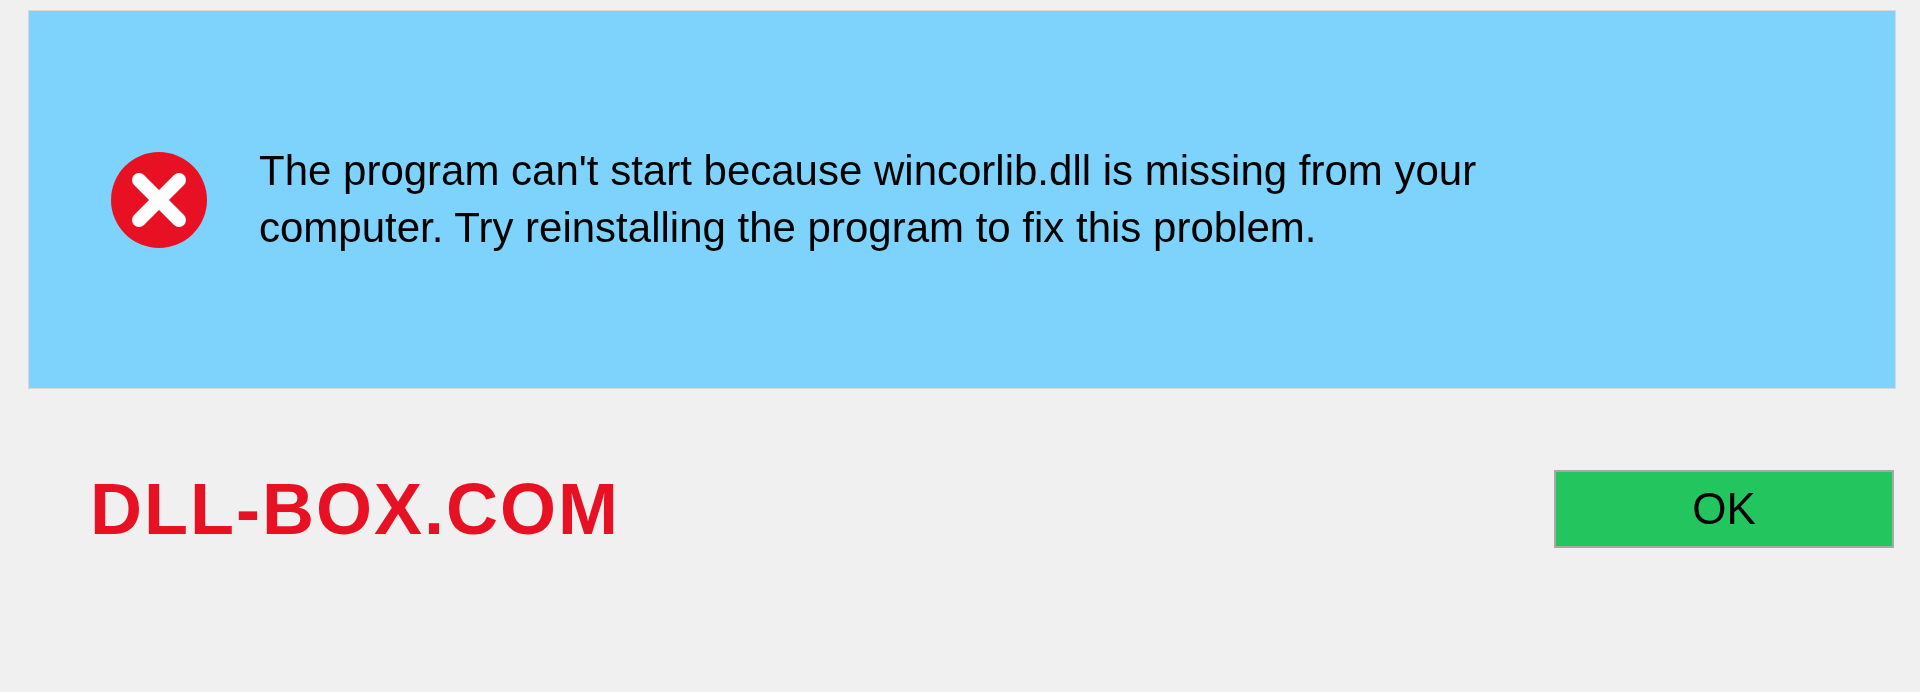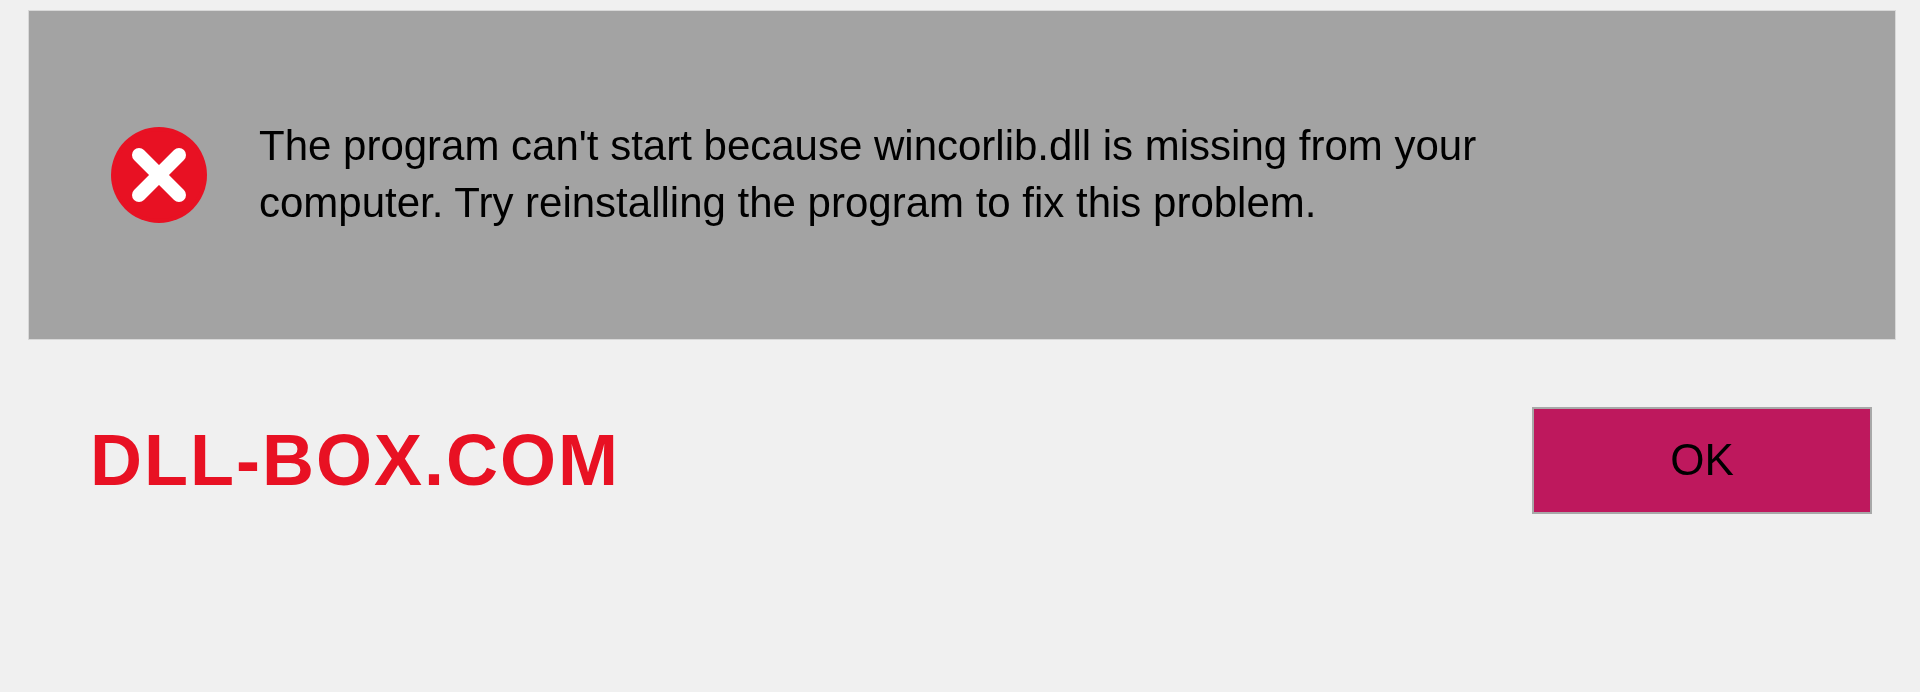--- a/index.html
+++ b/index.html
@@ -45,23 +45,23 @@
       align-items: center;
       justify-content: center;
       cursor: pointer;
     }
     .close-button svg {
       width: 50px;
       height: 50px;
     }
     .content-area {
       margin: 10px 24px 0 28px;
-      background: #a3a3a3;
+      background: #7dd3fc;
       border: 1px solid #d8d8d8;
-      height: 330px;
+      height: 379px;
       display: flex;
       align-items: center;
       padding: 40px 80px 40px 80px;
     }
     .error-icon {
       flex-shrink: 0;
       width: 100px;
       height: 100px;
       margin-right: 50px;
     }
@@ -70,33 +70,33 @@
       line-height: 1.35;
       color: #000;
       font-weight: 400;
       max-width: 1400px;
     }
     .footer {
       height: 240px;
       display: flex;
       align-items: center;
       justify-content: space-between;
-      padding: 0 48px 0 90px;
+      padding: 0 26px 0 90px;
     }
     .watermark {
       font-size: 72px;
       font-weight: 800;
       color: #e81123;
       letter-spacing: 2px;
       font-family: "Arial Black", Arial, sans-serif;
     }
     .ok-button {
       width: 340px;
-      height: 107px;
-      background: #be185d;
+      height: 78px;
+      background: #22c55e;
       border: 2px solid #a8a8a8;
       font-size: 44px;
       color: #000;
       cursor: pointer;
       display: flex;
       align-items: center;
       justify-content: center;
       font-family: "Segoe UI", Tahoma, Arial, sans-serif;
     }
   </style>

